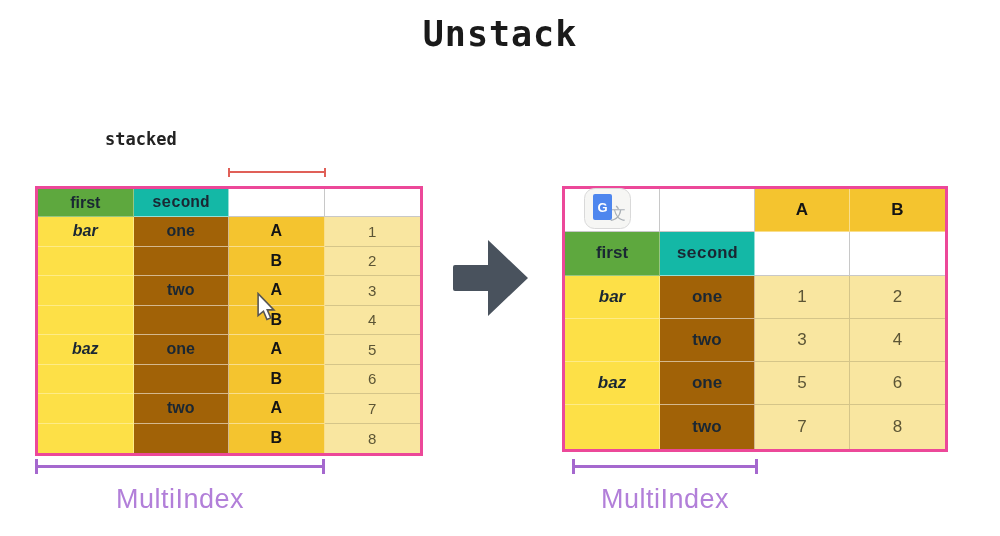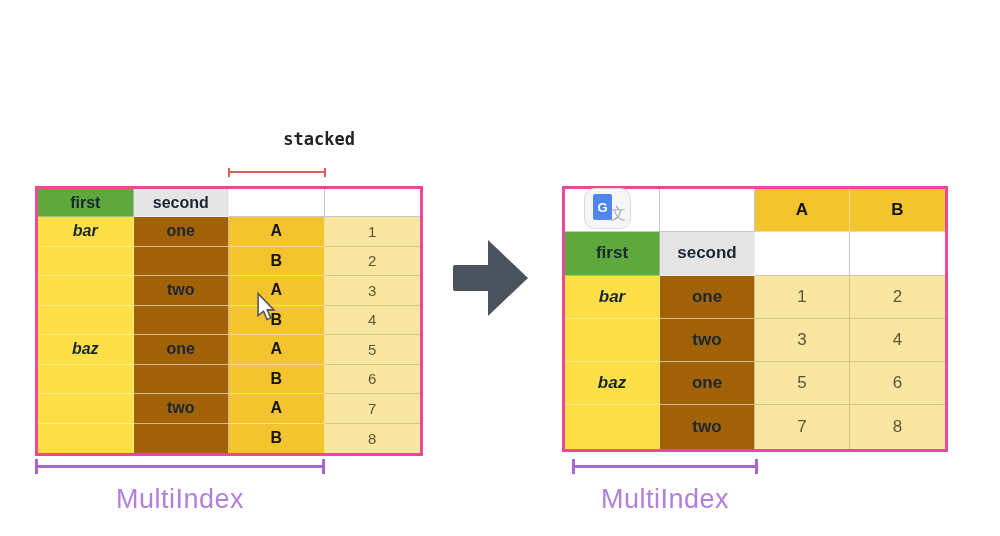--- a/index.html
+++ b/index.html
@@ -8,21 +8,21 @@
     font-family:"Liberation Sans",sans-serif;
   }
   .stage{position:relative;width:1000px;height:536px;}
 
   .page-title{
     position:absolute;left:0;top:14px;width:1000px;text-align:center;
     font-family:"DejaVu Sans Mono",monospace;font-size:35px;font-weight:600;
     color:#1a1a1a;letter-spacing:1px;
   }
   .panel-label{
-    position:absolute;top:129px;text-align:right;
+    position:absolute;top:129px;text-align:left;
     font-family:"DejaVu Sans Mono",monospace;font-size:17px;font-weight:600;color:#222;
   }
   .panel-label.left{left:105px;width:250px;}
   .panel-label.right{left:610px;width:300px;}
 
   
   .red-bracket{
     position:absolute;left:228px;top:168px;width:94px;height:9px;
     border-left:2px solid #E06058;border-right:2px solid #E06058;
   }
@@ -40,21 +40,21 @@
   #left-table tr{height:29.5px;}
   #left-table tr:first-child{height:28px;}
   #left-table td{font-size:16px;}
   #left-table .t-num{font-size:15px;}
 
   #right-table{left:562px;top:186px;width:386px;}
   #right-table tr{height:43.3px;}
   #right-table td{font-size:17px;}
 
   .c-green {background:#5EA83E;border-color:rgba(255,255,255,0.35);}
-  .c-lgreen{background:#e5e5e5;border-color:rgba(255,255,255,0.55);}
+  .c-lgreen{background:#14b8a6;border-color:rgba(255,255,255,0.55);font-family:Liberation Mono, monospace;}
   .c-blue  {background:#fde047;border-color:rgba(255,255,255,0.35);font-style:italic;}
   .c-lblue {background:#a16207;border-color:rgba(255,255,255,0.55);}
   .c-gold  {background:#F4C42F;border-color:rgba(255,255,255,0.45);}
   .c-lyel  {background:#F9E6A0;border-color:rgba(0,0,0,0.14);}
   .c-white {background:#ffffff;border-color:#c8c8c8;}
 
   .t-idx{font-weight:bold;color:#1a2733;}
   .t-ab {font-weight:bold;color:#141414;}
   .t-num,.t-num2{color:#5C5535;font-weight:400;}
 
@@ -85,20 +85,21 @@
 
   .watermark{
     position:absolute;right:12px;top:504px;font-size:18px;color:#b4b8bd;
   }
 </style>
 </head>
 <body>
 
 <div class="stage">
 
+  <div class="page-title">Unstack</div>
 
   <div class="panel-label left">stacked</div>
 
   <div class="red-bracket">
       <div class="line"></div>
     </div>
 
   <table id="left-table">
     <tbody id="left-tbody">
         <tr>

